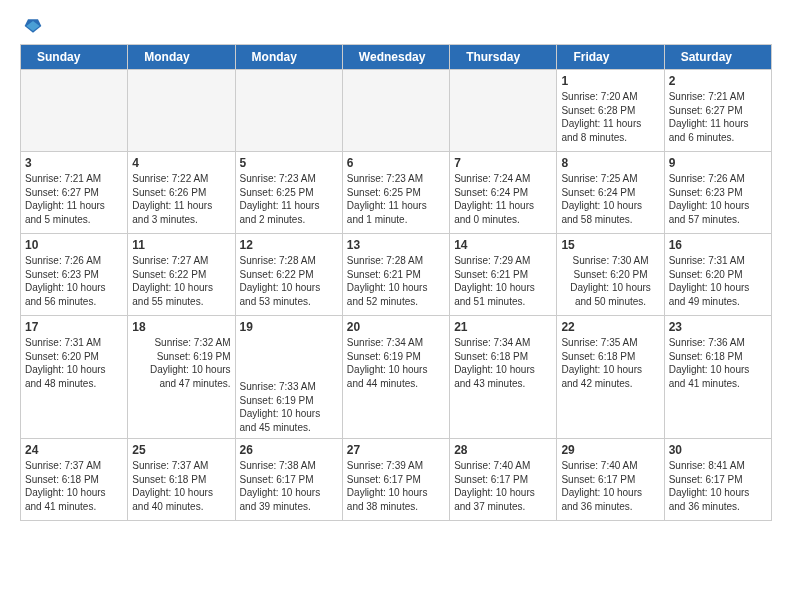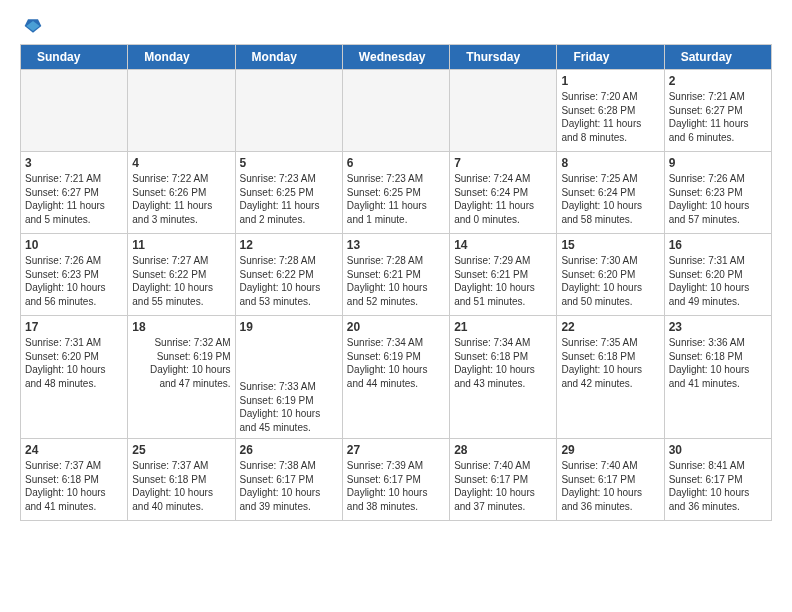--- a/index.html
+++ b/index.html
@@ -224,21 +224,21 @@
           </td>
           <td>
             <span class="day-number">14</span>
             <div class="day-info" style="white-space: pre-line;">Sunrise: 7:29 AM
 Sunset: 6:21 PM
 Daylight: 10 hours
 and 51 minutes.</div>
           </td>
           <td>
             <span class="day-number">15</span>
-            <div class="day-info" style="white-space: pre-line;">Sunrise: 7:30 AM
+            <div class="day-info" style="white-space: pre-line; text-align: center;">Sunrise: 7:30 AM
 Sunset: 6:20 PM
 Daylight: 10 hours
 and 50 minutes.</div>
           </td>
           <td>
             <span class="day-number">16</span>
             <div class="day-info" style="white-space: pre-line;">Sunrise: 7:31 AM
 Sunset: 6:20 PM
 Daylight: 10 hours
 and 49 minutes.</div>
@@ -282,21 +282,21 @@
           </td>
           <td>
             <span class="day-number">22</span>
             <div class="day-info" style="white-space: pre-line;">Sunrise: 7:35 AM
 Sunset: 6:18 PM
 Daylight: 10 hours
 and 42 minutes.</div>
           </td>
           <td>
             <span class="day-number">23</span>
-            <div class="day-info" style="white-space: pre-line;">Sunrise: 3:36 AM
+            <div class="day-info" style="white-space: pre-line;">Sunrise: 7:36 AM
 Sunset: 6:18 PM
 Daylight: 10 hours
 and 41 minutes.</div>
           </td>
         </tr>
         <tr>
           <td>
             <span class="day-number">24</span>
             <div class="day-info" style="white-space: pre-line;">Sunrise: 7:37 AM
 Sunset: 6:18 PM

